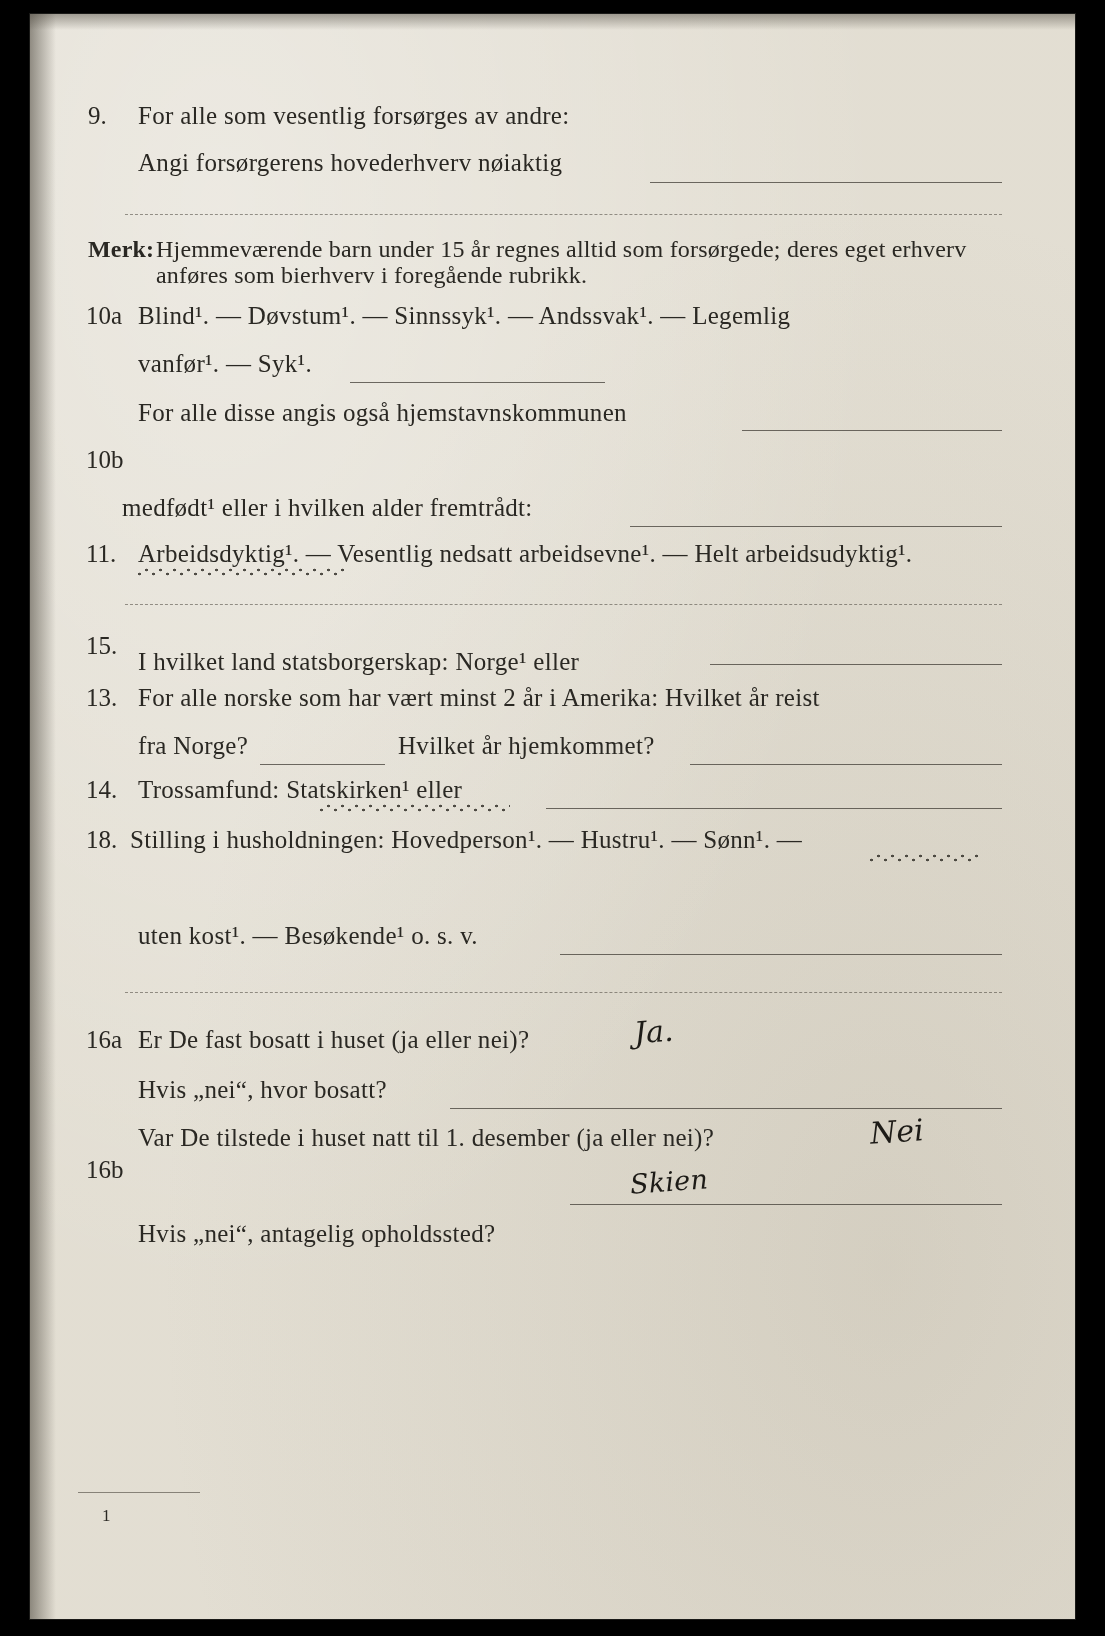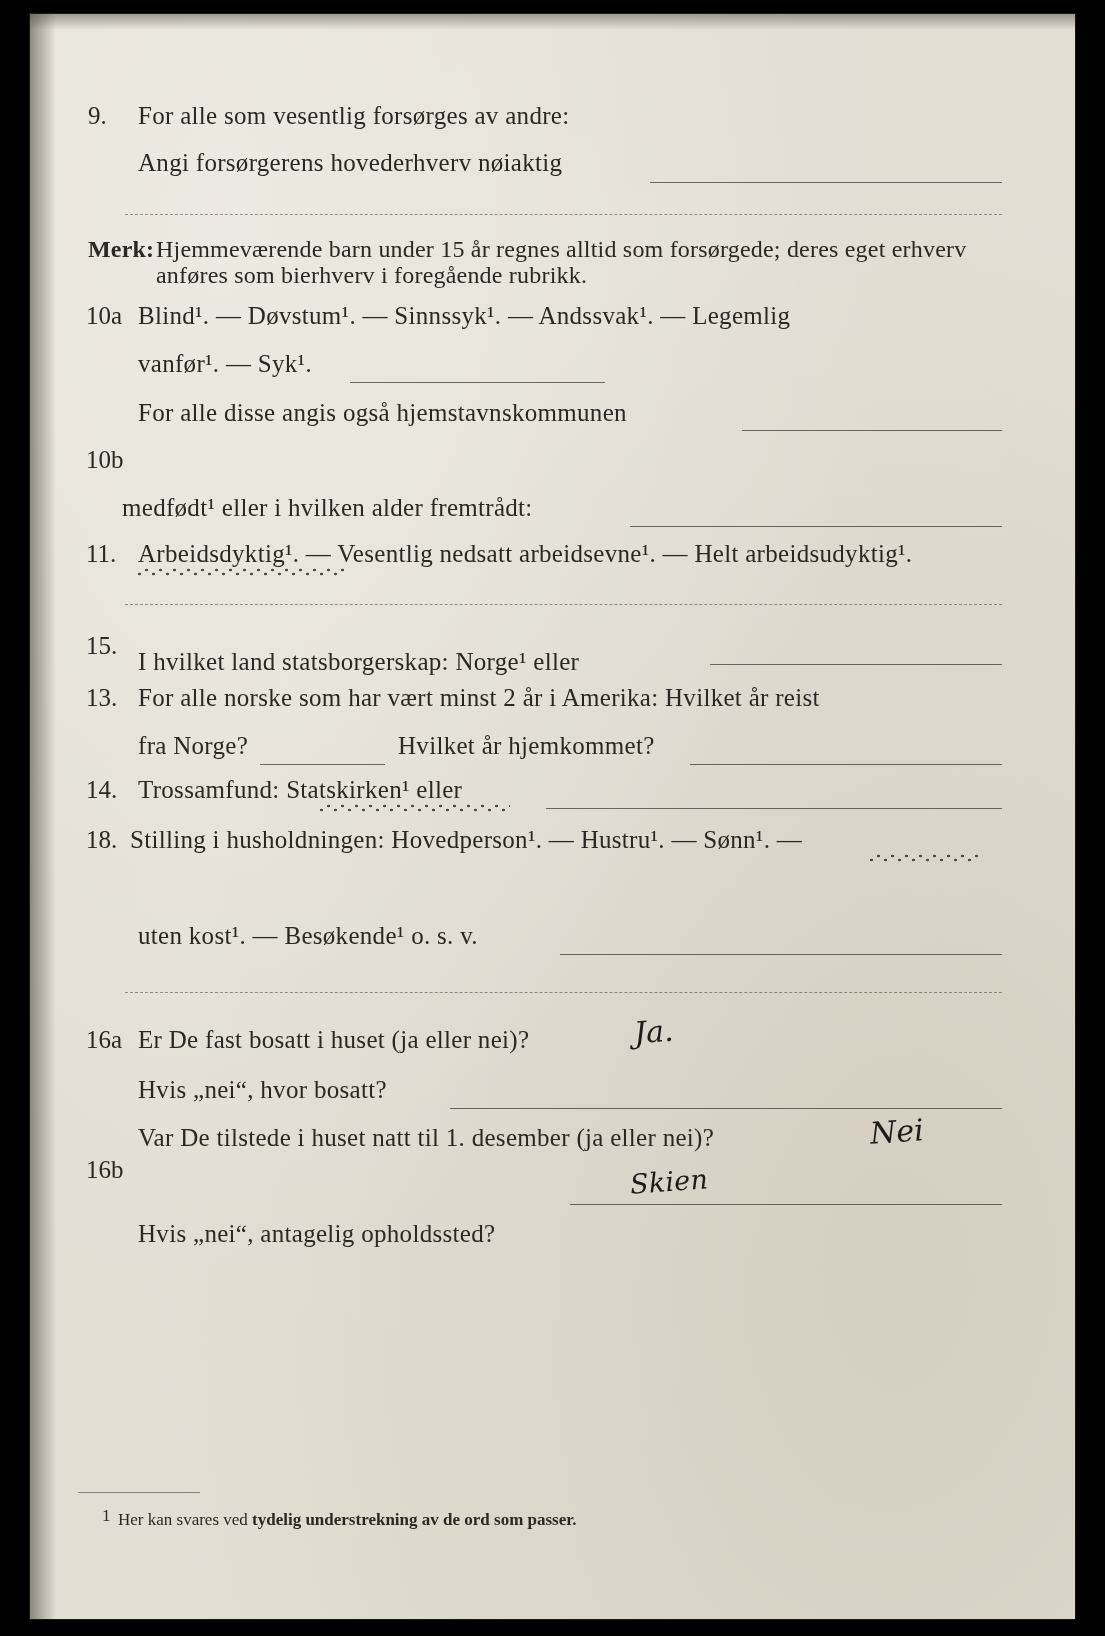--- a/index.html
+++ b/index.html
@@ -182,18 +182,15 @@
 
     <div class="num" style="left:56px; top:1110px;margin-top:32px;">16b</div>
     <div class="line" style="left:108px; top:1110px;">Var De tilstede i huset natt til 1. desember (ja eller nei)?</div>
     <div class="hand" style="left:840px; top:1100px;">Nei</div>
     <div class="line" style="left:108px; top:1158px;margin-top:48px;">Hvis „nei“, antagelig opholdssted?</div>
     <div class="rule" style="left:540px; top:1190px; width:432px;"></div>
     <div class="hand small" style="left:600px; top:1152px;">Skien</div>
 
     <div class="footnote-rule" style="left:48px; top:1478px; width:122px;"></div>
     <div class="footnote" style="left:72px; top:1492px;">1</div>
-    <div class="footnote" style="left:88px; top:1496px;">
-      <span>Her kan svares ved </span><span style="font-weight:bold;">tydelig understrekning av de ord som passer.</span>
-    </div>
 
   </div>
 </div>
 
 </body></html>

